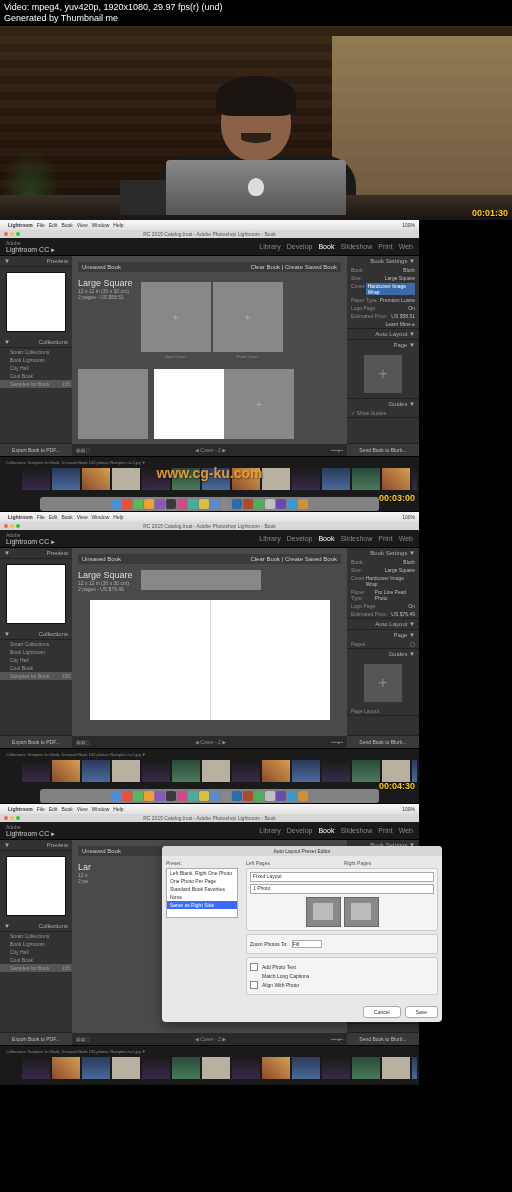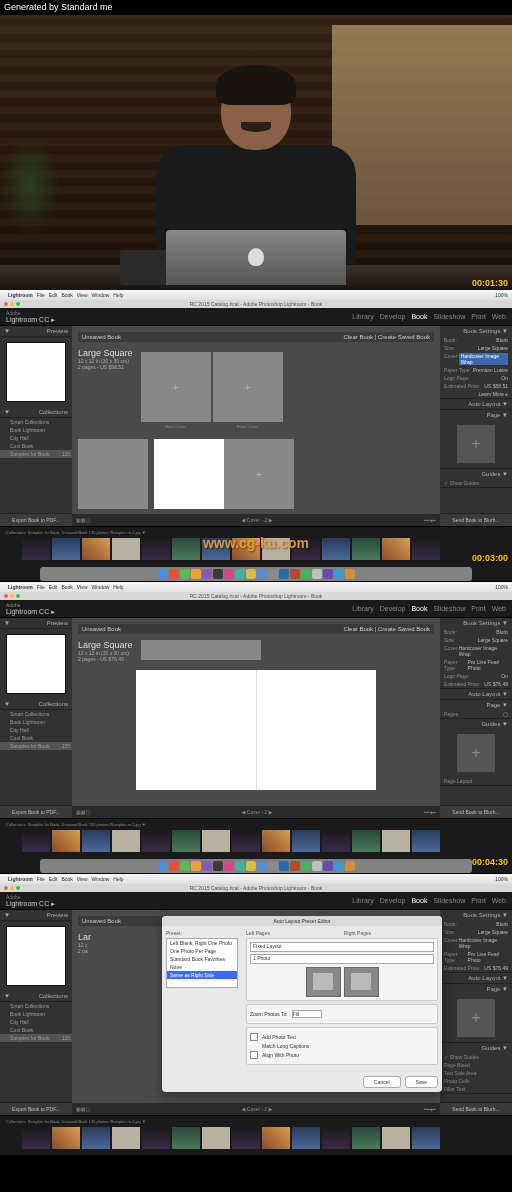--- a/index.html
+++ b/index.html
@@ -1,37 +1,37 @@
 <!DOCTYPE html>
 <html><head>
 <meta charset="utf-8">
 <style>
   * { margin: 0; padding: 0; box-sizing: border-box; }
   body { width: 512px; background: #000; font-family: "Helvetica Neue", Arial, sans-serif; color: #ccc; }
   
   .meta { background: #000; color: #fff; font-size: 9px; padding: 2px 4px; font-family: Arial, sans-serif; line-height: 1.2; }
   
-  .photo-frame { width: 512px; height: 275px; position: relative; background: linear-gradient(180deg, #3a2a1a 0%, #2a1810 50%, #1a1008 100%); overflow: hidden; }
+  .photo-frame { width: 512px; height: 194px; position: relative; background: linear-gradient(180deg, #3a2a1a 0%, #2a1810 50%, #1a1008 100%); overflow: hidden; }
   .window-bg { position: absolute; right: 0; top: 10px; width: 180px; height: 200px; background: linear-gradient(180deg, #b8a070 0%, #8a7050 100%); opacity: 0.7; }
   .wood-slats { position: absolute; left: 0; top: 0; width: 100%; height: 100%; background: repeating-linear-gradient(0deg, rgba(60,40,20,0.3) 0, rgba(60,40,20,0.3) 8px, rgba(30,20,10,0.3) 8px, rgba(30,20,10,0.3) 16px); }
   .person { position: absolute; left: 50%; top: 55px; transform: translateX(-50%); width: 200px; height: 180px; }
   .head { width: 70px; height: 80px; background: #8a6248; border-radius: 50% 50% 45% 45%; margin: 0 auto; position: relative; }
   .hair { position: absolute; top: -5px; left: -5px; right: -5px; height: 40px; background: #1a1410; border-radius: 50% 50% 20% 20%; }
   .mustache { position: absolute; bottom: 18px; left: 50%; transform: translateX(-50%); width: 30px; height: 10px; background: #2a2018; border-radius: 0 0 50% 50%; }
   .body { width: 200px; height: 120px; background: #1a1a1a; border-radius: 30px 30px 0 0; margin-top: -5px; }
   .laptop { position: absolute; bottom: 0; left: 50%; transform: translateX(-50%); width: 200px; height: 60px; }
   .laptop-lid { width: 180px; height: 55px; background: linear-gradient(180deg, #888 0%, #555 100%); margin: 0 auto; border-radius: 4px 4px 0 0; position: relative; }
   .apple-logo { position: absolute; top: 50%; left: 50%; transform: translate(-50%,-50%); width: 16px; height: 18px; background: #ddd; border-radius: 50% 50% 45% 45%; }
   .desk { position: absolute; bottom: 0; width: 100%; height: 25px; background: linear-gradient(180deg, #3a3028 0%, #1a1410 100%); }
   .tablet { position: absolute; bottom: 5px; left: 120px; width: 60px; height: 35px; background: #2a2a2a; border-radius: 3px; }
   .plant { position: absolute; left: 0; top: 120px; width: 60px; height: 100px; background: radial-gradient(ellipse at center, #2a4020 0%, transparent 70%); }
   
   .ts-overlay { position: absolute; right: 4px; bottom: 2px; color: #ffcc00; font-size: 9px; font-weight: bold; text-shadow: 1px 1px 1px #000; }
   
-  .lr-frame { width: 512px; background: #1a1a1a; position: relative; }
+  .lr-frame { width: 419px; background: #1a1a1a; position: relative; }
   .mac-menubar { height: 10px; background: linear-gradient(#f8f8f8,#e0e0e0); display: flex; align-items: center; padding: 0 4px; font-size: 5px; color: #333; gap: 4px; }
   .mac-menubar .right { margin-left: auto; display: flex; gap: 2px; font-size: 5px; }
   .mac-titlebar { height: 8px; background: #d8d8d8; display: flex; align-items: center; justify-content: center; font-size: 5px; color: #555; position: relative; }
   .traffic { position: absolute; left: 4px; display: flex; gap: 2px; }
   .traffic span { width: 4px; height: 4px; border-radius: 50%; }
   .tl-r { background: #ff5f56; } .tl-y { background: #ffbd2e; } .tl-g { background: #27c93f; }
   
   .lr-topbar { height: 18px; background: #1a1a1a; display: flex; align-items: center; padding: 0 6px; border-bottom: 1px solid #000; }
   .lr-logo { font-size: 7px; color: #ccc; }
   .lr-logo .sub { font-size: 5px; color: #888; }
@@ -112,21 +112,22 @@
   .dialog-field { display: flex; align-items: center; gap: 4px; font-size: 5px; margin: 2px 0; }
   .dialog-input { width: 30px; height: 8px; background: #fff; border: 1px solid #aaa; }
   .dialog-check { width: 8px; height: 8px; border: 1px solid #888; background: #fff; cursor: pointer; }
   .dialog-btns { display: flex; justify-content: flex-end; gap: 4px; padding: 4px; }
   .dialog-btn { padding: 2px 10px; background: #fff; border: 1px solid #aaa; border-radius: 3px; font-size: 5px; cursor: pointer; }
 </style>
 </head>
 <body>
 
 <div class="meta">
-  <div>Generated by Standard me</div>
+  <div>Video: mpeg4, yuv420p, 1920x1080, 29.97 fps(r) (und)</div>
+  <div>Generated by Thumbnail me</div>
 </div>
 
 <div class="photo-frame">
   <div class="wood-slats"></div>
   <div class="window-bg"></div>
   <div class="plant"></div>
   <div class="person">
     <div class="head">
         <div class="hair"></div>
         <div class="mustache"></div>
@@ -339,21 +340,21 @@
       <div class="dock-item" style="background:#5a8ad0"></div>
       <div class="dock-item" style="background:#888"></div>
       <div class="dock-item" style="background:#2a6ab0"></div>
       <div class="dock-item" style="background:#b04a2a"></div>
       <div class="dock-item" style="background:#4ab05a"></div>
       <div class="dock-item" style="background:#c0c0c0"></div>
       <div class="dock-item" style="background:#6a4ab0"></div>
       <div class="dock-item" style="background:#3a9ad0"></div>
       <div class="dock-item" style="background:#d0903a"></div>
   </div>
-  <div class="ts-overlay" style="bottom:18px;">00:03:00</div>
+  <div class="ts-overlay" style="bottom:8px;">00:03:00</div>
 </div>
 
 <div class="lr-frame" style="position:relative;">
   <div class="mac-menubar">
     <span></span>
     <b>Lightroom</b>
     <span>File</span>
       <span>Edit</span>
       <span>Book</span>
       <span>View</span>
@@ -522,21 +523,21 @@
       <div class="dock-item" style="background:#5a8ad0"></div>
       <div class="dock-item" style="background:#888"></div>
       <div class="dock-item" style="background:#2a6ab0"></div>
       <div class="dock-item" style="background:#b04a2a"></div>
       <div class="dock-item" style="background:#4ab05a"></div>
       <div class="dock-item" style="background:#c0c0c0"></div>
       <div class="dock-item" style="background:#6a4ab0"></div>
       <div class="dock-item" style="background:#3a9ad0"></div>
       <div class="dock-item" style="background:#d0903a"></div>
   </div>
-  <div class="ts-overlay" style="bottom:6px;margin-left:8px;">00:04:30</div>
+  <div class="ts-overlay" style="bottom:12px;margin-left:8px;">00:04:30</div>
 </div>
 
 <div class="lr-frame" style="position:relative;">
   <div class="mac-menubar">
     <span></span>
     <b>Lightroom</b>
     <span>File</span>
       <span>Edit</span>
       <span>Book</span>
       <span>View</span>

